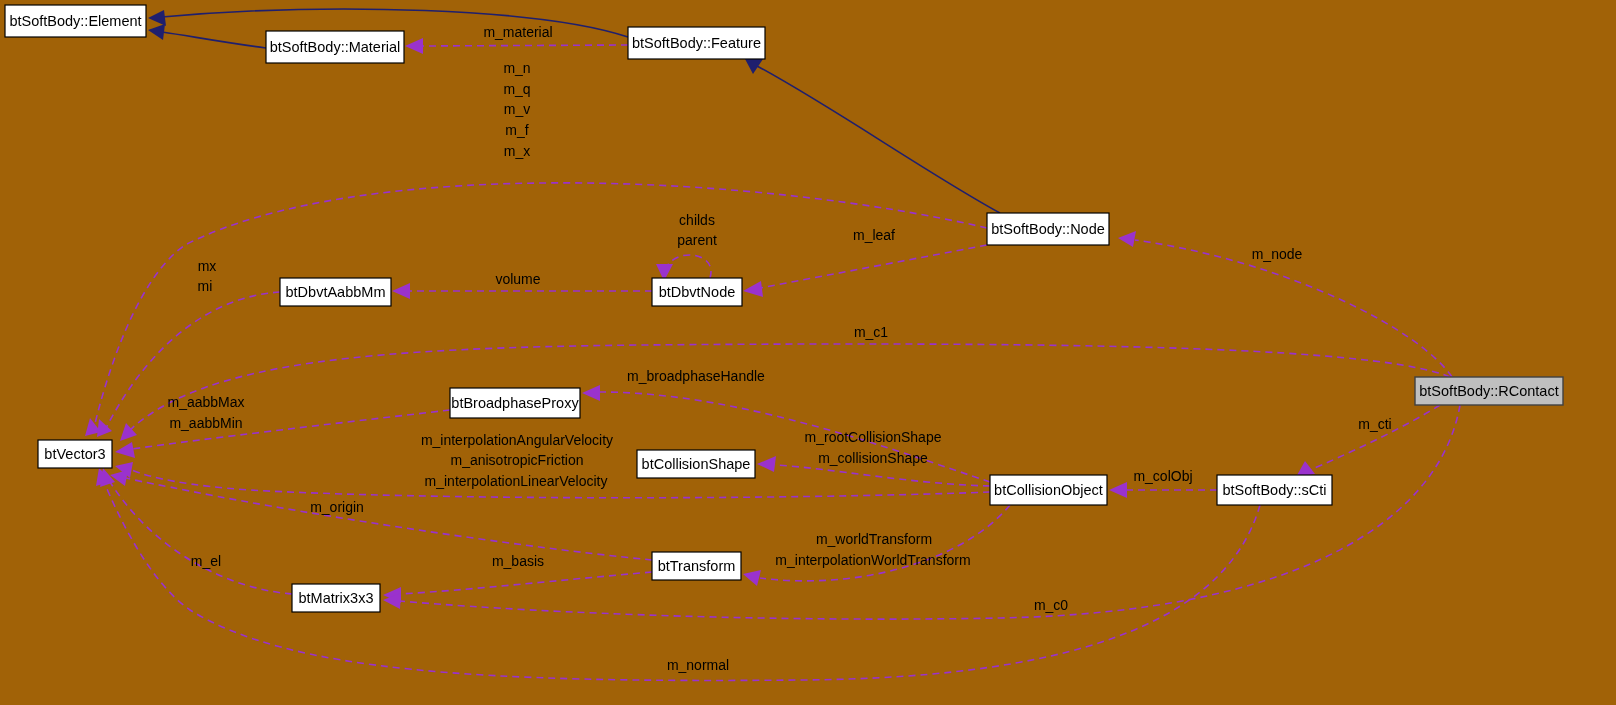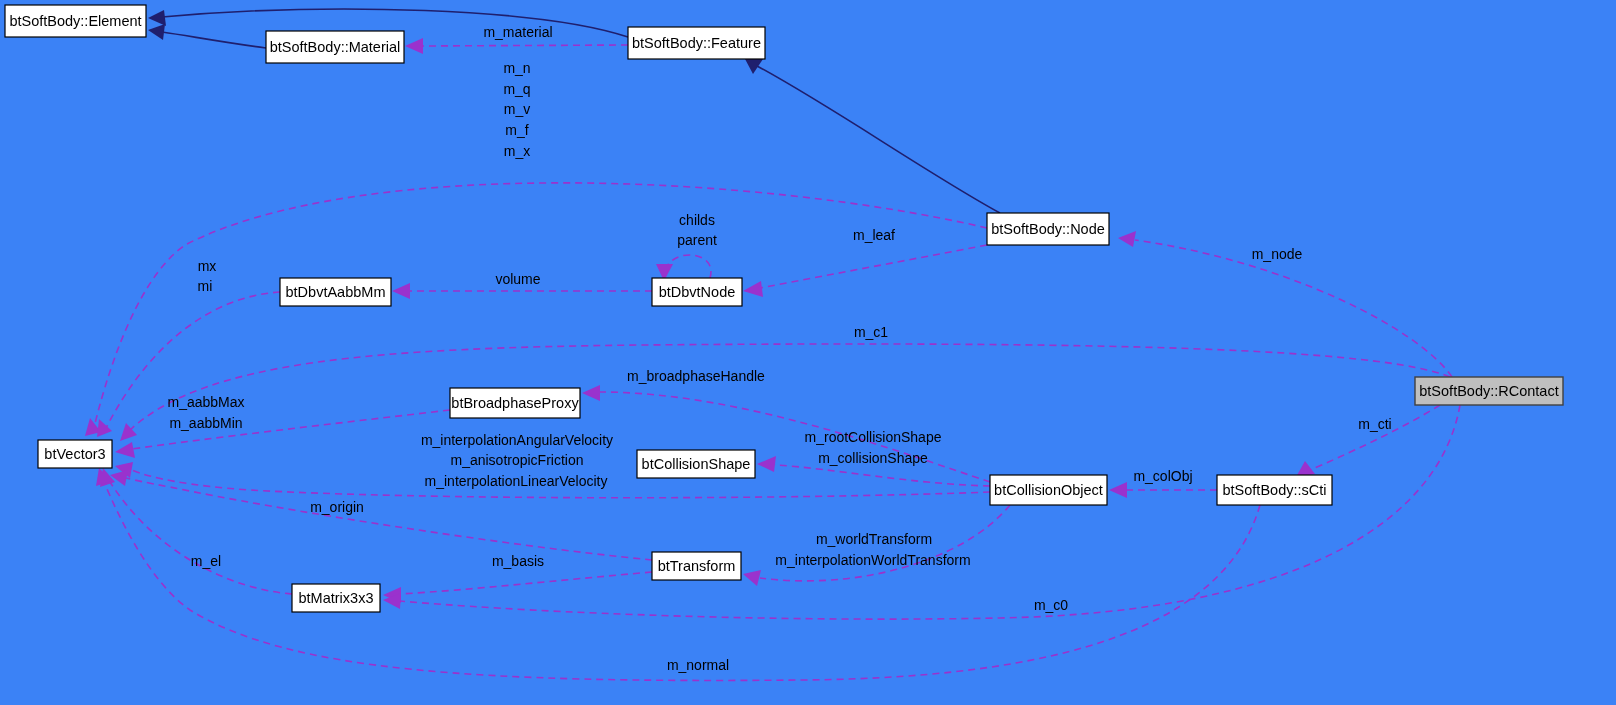--- a/index.html
+++ b/index.html
@@ -7,21 +7,21 @@
     padding: 0;
     background: #ffffff;
   }
   body {
     font-family: "Liberation Sans", sans-serif;
   }
   #diagram-root {
     position: relative;
     width: 1616px;
     height: 705px;
-    background: #3b82f6;
+    background: #a16207;
     overflow: hidden;
   }
   svg#graph {
     position: absolute;
     left: 0;
     top: 0;
     width: 1616px;
     height: 705px;
   }
   .node-box rect {

